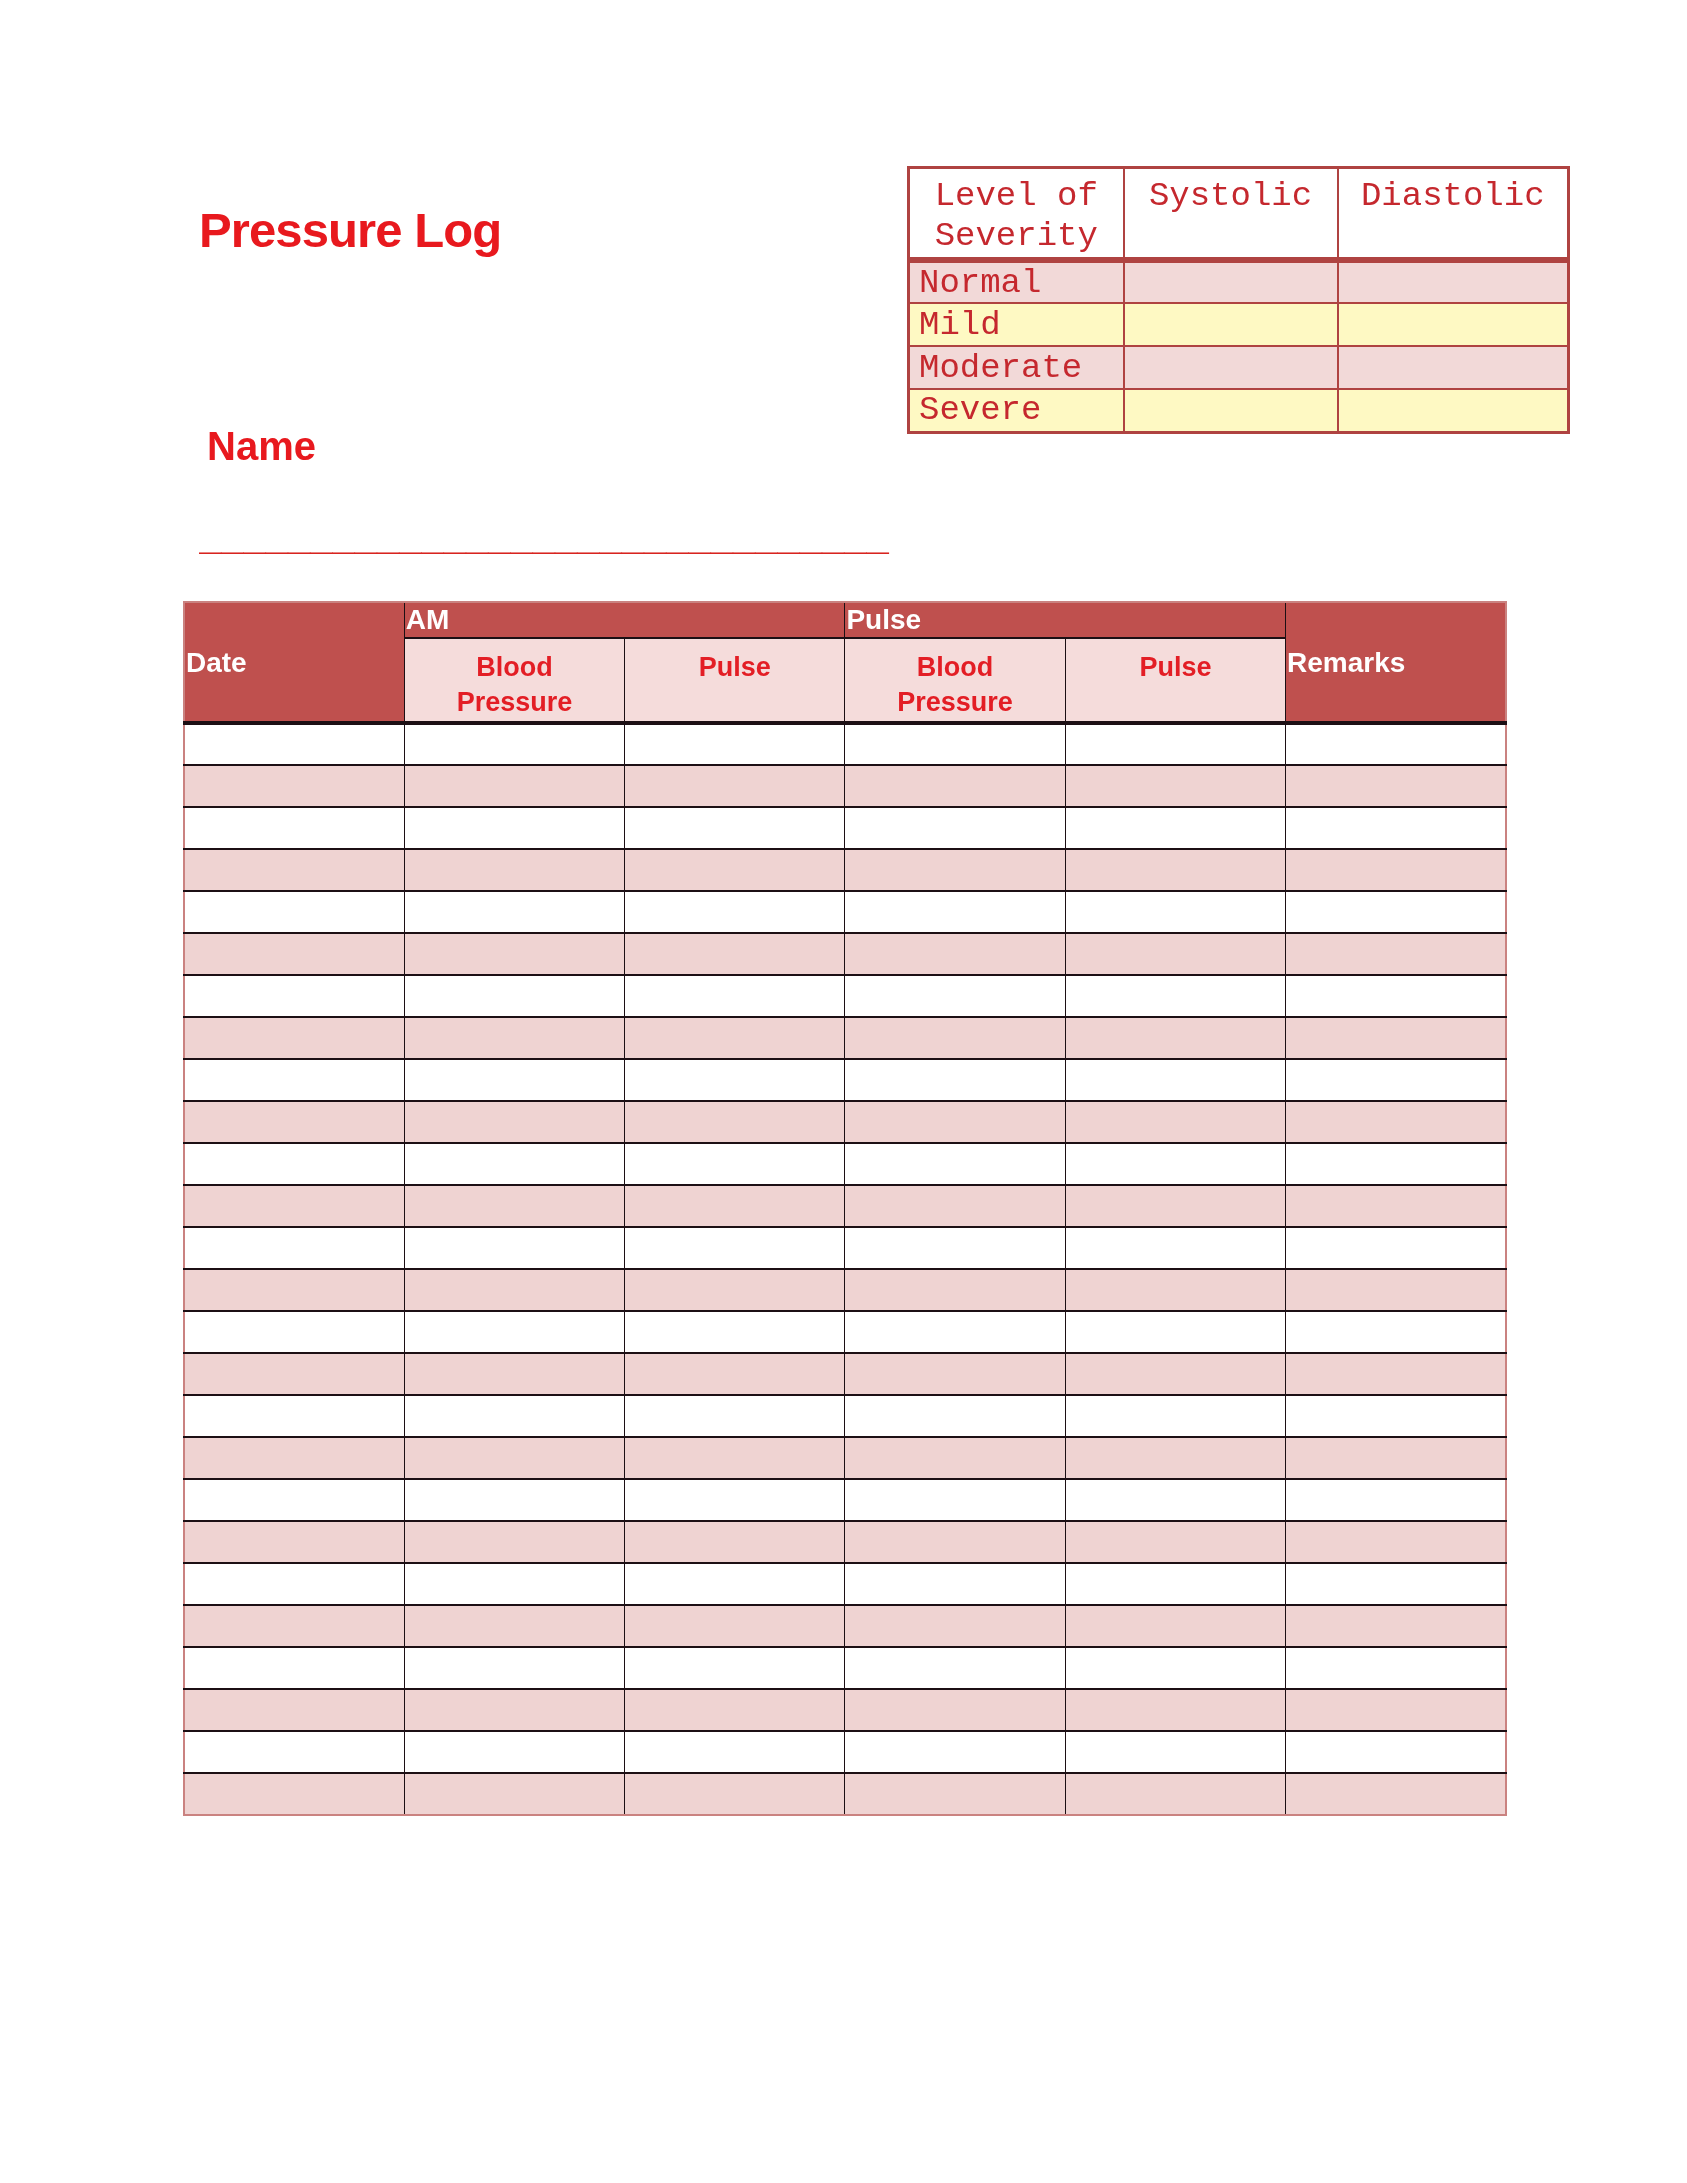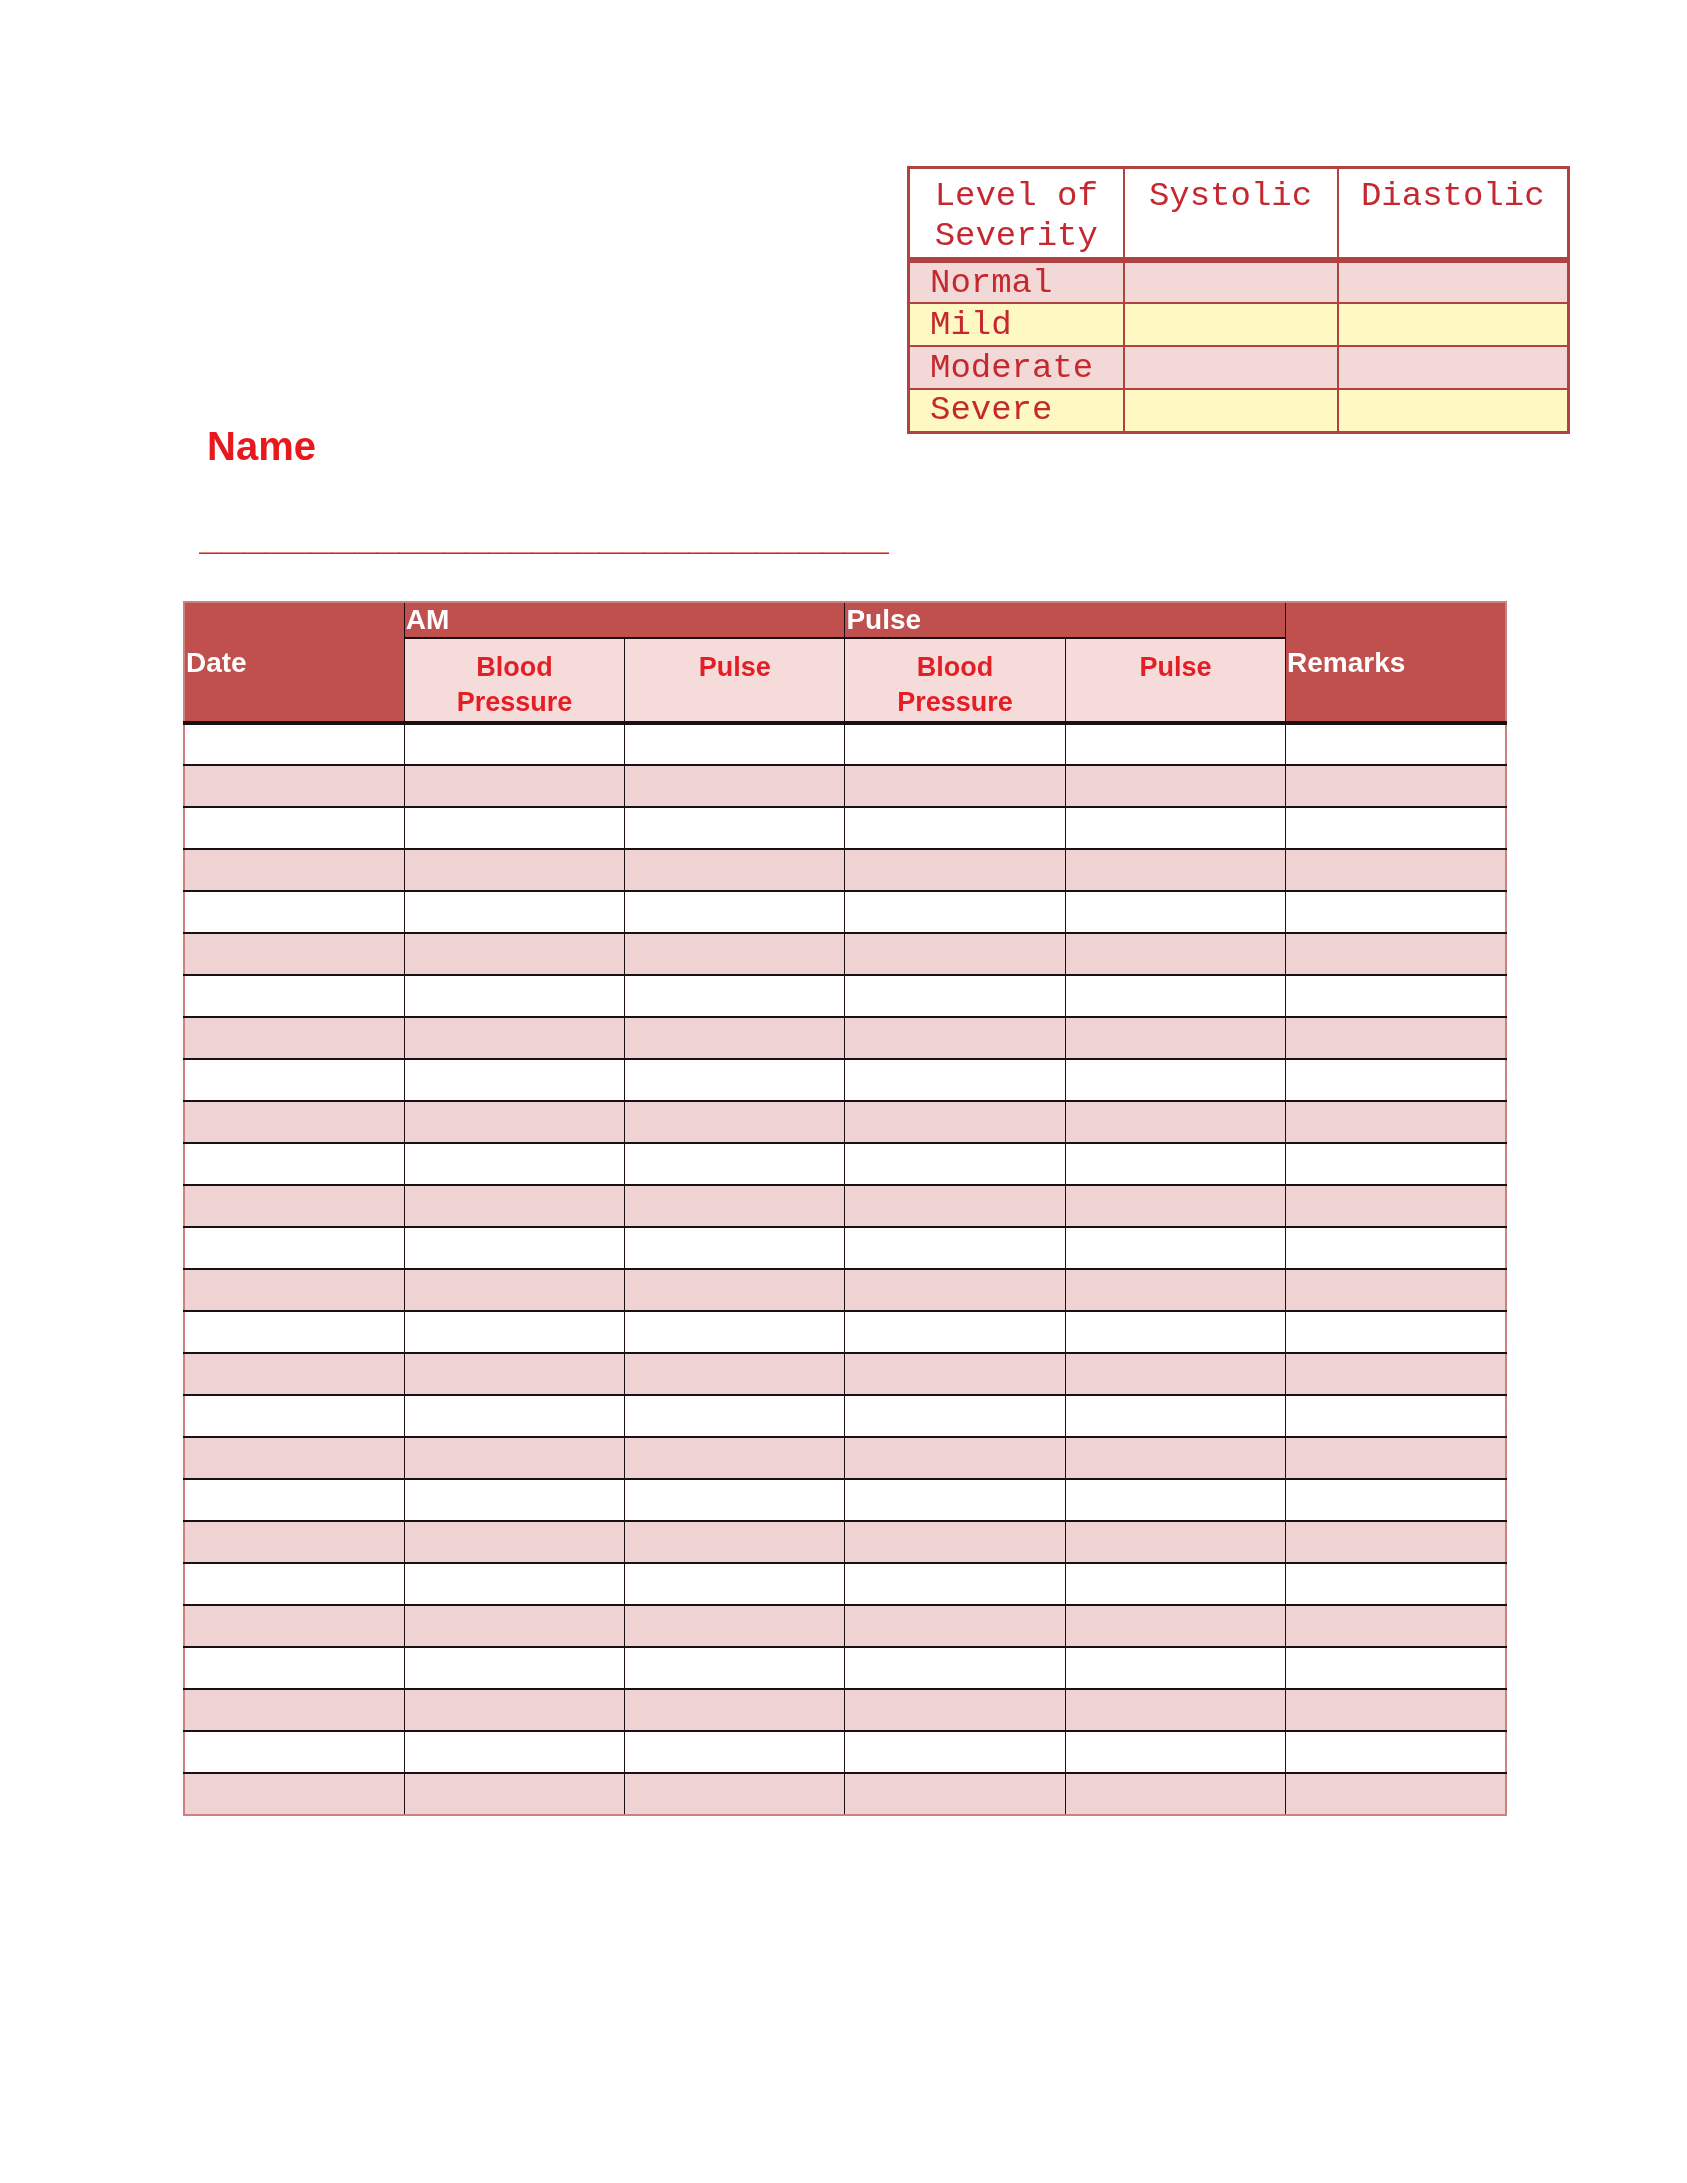--- a/index.html
+++ b/index.html
@@ -73,21 +73,21 @@
     text-align:center;
   }
   .severity-table tbody td{
     height:43px;
     font-size:34px;
     vertical-align:middle;
     background:#fef9c3;
   }
   .severity-table tbody tr:nth-child(odd) td{background:var(--sev-row-pink);}
   .severity-table tbody td.sev-label{
-    text-align:left;padding-left:20px;line-height:1;
+    text-align:left;padding-left:9px;line-height:1;
   }
   .severity-table tbody tr:first-child td{border-top:6.1px solid var(--sev-border);}
 
   
   .log-table{
     left:183px;top:601px;
     width:1324px;
     border-collapse:collapse;
     table-layout:fixed;
   }
@@ -134,20 +134,21 @@
   }
   .log-table tbody tr:nth-child(even) td{background:var(--row-pink);}
   .log-table tbody tr:first-child td{border-top:4.4px solid var(--grid-dark);}
   .log-table thead tr.sub-row th{border-bottom:4.4px solid var(--grid-dark);}
   .log-table tbody tr:last-child td{border-bottom:1.7px solid var(--grid-dark);}
 </style>
 </head>
 <body>
 
 <div class="abs doc-title">
+  <div>Pressure Log</div>
 </div>
 
 <div class="abs name-label">Name</div>
 <div class="abs name-underline">_______________________________</div>
 
 <table class="abs severity-table">
   <colgroup>
     <col style="width:215px">
     <col style="width:214px">
     <col style="width:231px">

